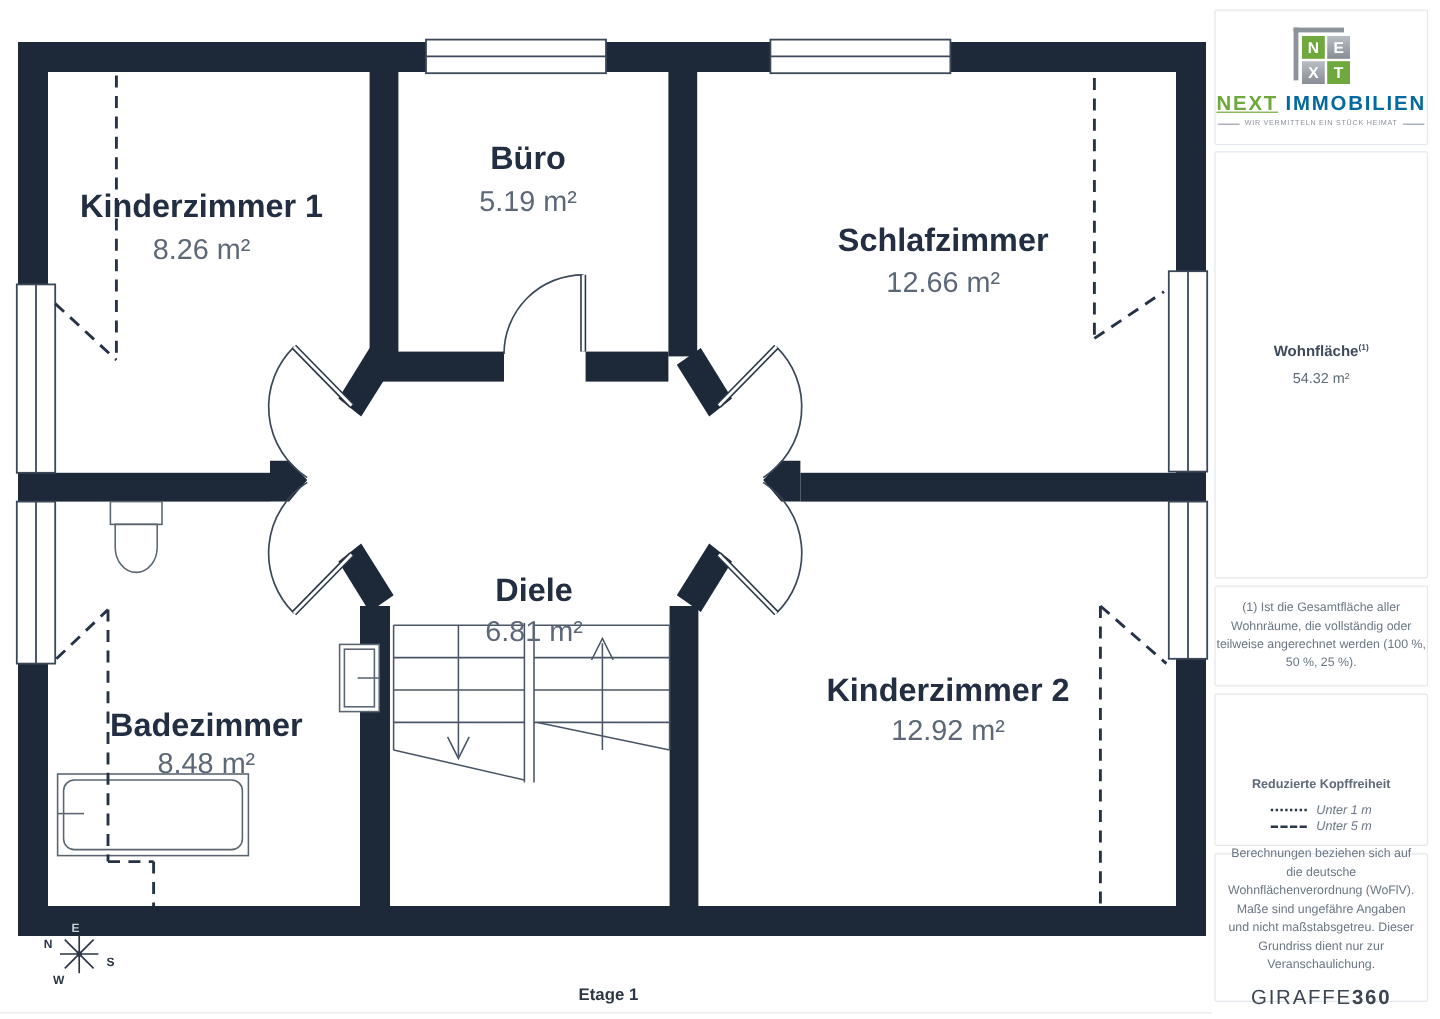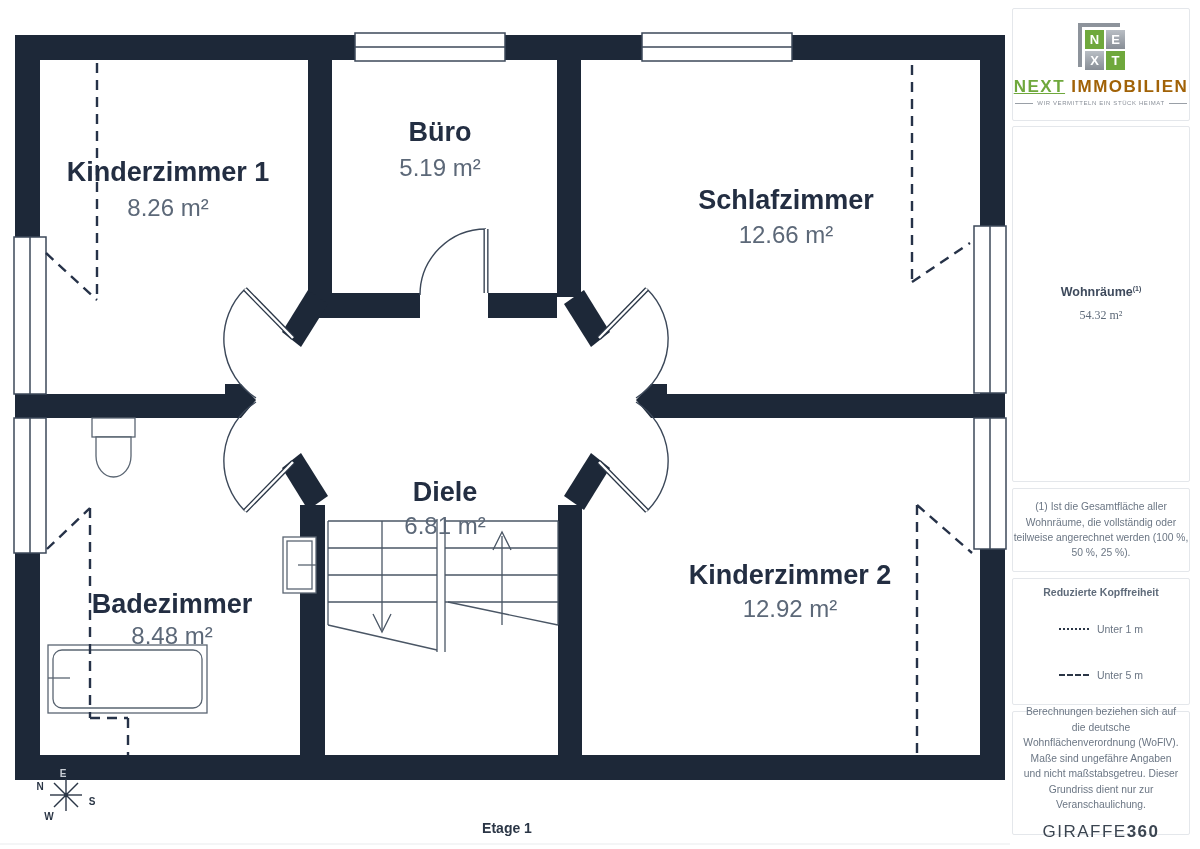--- a/index.html
+++ b/index.html
@@ -19,48 +19,48 @@
 
   
   .sidebar { position:absolute; left:1012px; top:0; width:178px; height:849px; }
   .card {
     position:absolute; left:0; width:178px; background:#fff;
     border:1px solid #e4e7eb; border-radius:2px;
   }
   .card-logo   { top:8px;   height:113px; display:flex; flex-direction:column; align-items:center; justify-content:center; }
   .card-area   { top:126px; height:356px; display:flex; flex-direction:column; align-items:center; justify-content:center; }
   .card-note1  { top:488px; height:84px;  display:flex; align-items:center; justify-content:center; padding:8px 0; }
-  .card-head   { top:578px; height:127px; display:flex; flex-direction:column; align-items:center; justify-content:center; padding:8px 10px; }
+  .card-head   { top:578px; height:127px; display:flex; flex-direction:column; align-items:center; justify-content:flex-end; padding:8px 10px; }
   .card-legal  { top:711px; height:124px; display:flex; flex-direction:column; align-items:center; justify-content:center; padding:8px 10px; }
 
   .logo-icon { position:relative; width:50px; height:48px; margin-bottom:6px; }
   .logo-frame { position:absolute; left:2px; top:0; width:42px; height:44px;
     border-left:4px solid #8d939b; border-top:4px solid #8d939b; }
   .logo-tiles { position:absolute; left:9px; top:7px; width:40px; height:40px;
     display:grid; grid-template-columns:19px 19px; grid-template-rows:19px 19px; gap:2px; }
   .tile { display:flex; align-items:center; justify-content:center;
     color:#fff; font-size:13px; font-weight:700; }
   .tile-green  { background:#6fa83c; }
   .tile-silver { background:linear-gradient(180deg,#b9bec4 0%,#878d95 100%); }
 
   .logo-wordmark { font-size:17px; font-weight:700; letter-spacing:1.5px; white-space:nowrap; }
   .logo-wordmark .wm-green { color:#6fa83c;text-decoration:underline; }
-  .logo-wordmark .wm-gray  { color:#a16207; }
+  .logo-wordmark .wm-gray  { color:#0369a1; }
   .logo-tagline { display:flex; align-items:center; gap:4px; margin-top:3px;
     font-size:6px; letter-spacing:0.6px; color:#8a9099; white-space:nowrap; }
   .logo-tagline::before, .logo-tagline::after { content:""; display:block; width:18px; height:1px; background:#9aa0a7; }
 
   .wf-title { font-size:12.5px; font-weight:700; color:#3e4a5c; }
   .wf-title sup { font-size:7px; }
-  .wf-value { font-size:12px; color:#5f6b7a; margin-top:8px;font-family:Liberation Serif, serif; }
+  .wf-value { font-size:12px; color:#5f6b7a; margin-top:8px; }
 
   .small-note { font-size:10.3px; line-height:1.5; color:#6b7684; text-align:center; }
 
   .hr-title { font-size:10.5px; font-weight:600; color:#5f6b7a; margin-bottom:8px; }
-  .legend-row { display:flex; align-items:center; justify-content:center; margin:17px 0; }
+  .legend-row { display:flex; align-items:center; justify-content:center; margin:1px 0;font-style:italic; }
   .legend-sample { width:30px; margin-right:8px; }
   .legend-dotted { border-top:2px dotted #2b3646; }
   .legend-dashed { border-top:2px dashed #2b3646; }
   .legend-label { font-size:10.5px; color:#6b7684; }
   .hr-note { margin-top:7px; }
 
   .giraffe { margin-top:9px; font-size:17px; letter-spacing:1.5px; color:#3b4551; }
   .giraffe b { font-weight:700; }
 </style>
 </head>
@@ -234,21 +234,21 @@
         <span class="wm-green">NEXT</span>
         <span class="wm-gray">IMMOBILIEN</span>
       </div>
       <div class="logo-tagline">
         <span>WIR VERMITTELN EIN STÜCK HEIMAT</span>
       </div>
     </div>
 
     <div class="card card-area">
       <div class="wf-title">
-        <span>Wohnräume</span><sup>(1)</sup>
+        <span>Wohnfläche</span><sup>(1)</sup>
       </div>
       <div class="wf-value">54.32 m²</div>
     </div>
 
     <div class="card card-note1">
       <p class="small-note">(1) Ist die Gesamtfläche aller Wohnräume, die vollständig oder teilweise angerechnet werden (100 %, 50 %, 25 %).</p>
     </div>
 
     <div class="card card-head">
       <div class="hr-title">Reduzierte Kopffreiheit</div>

